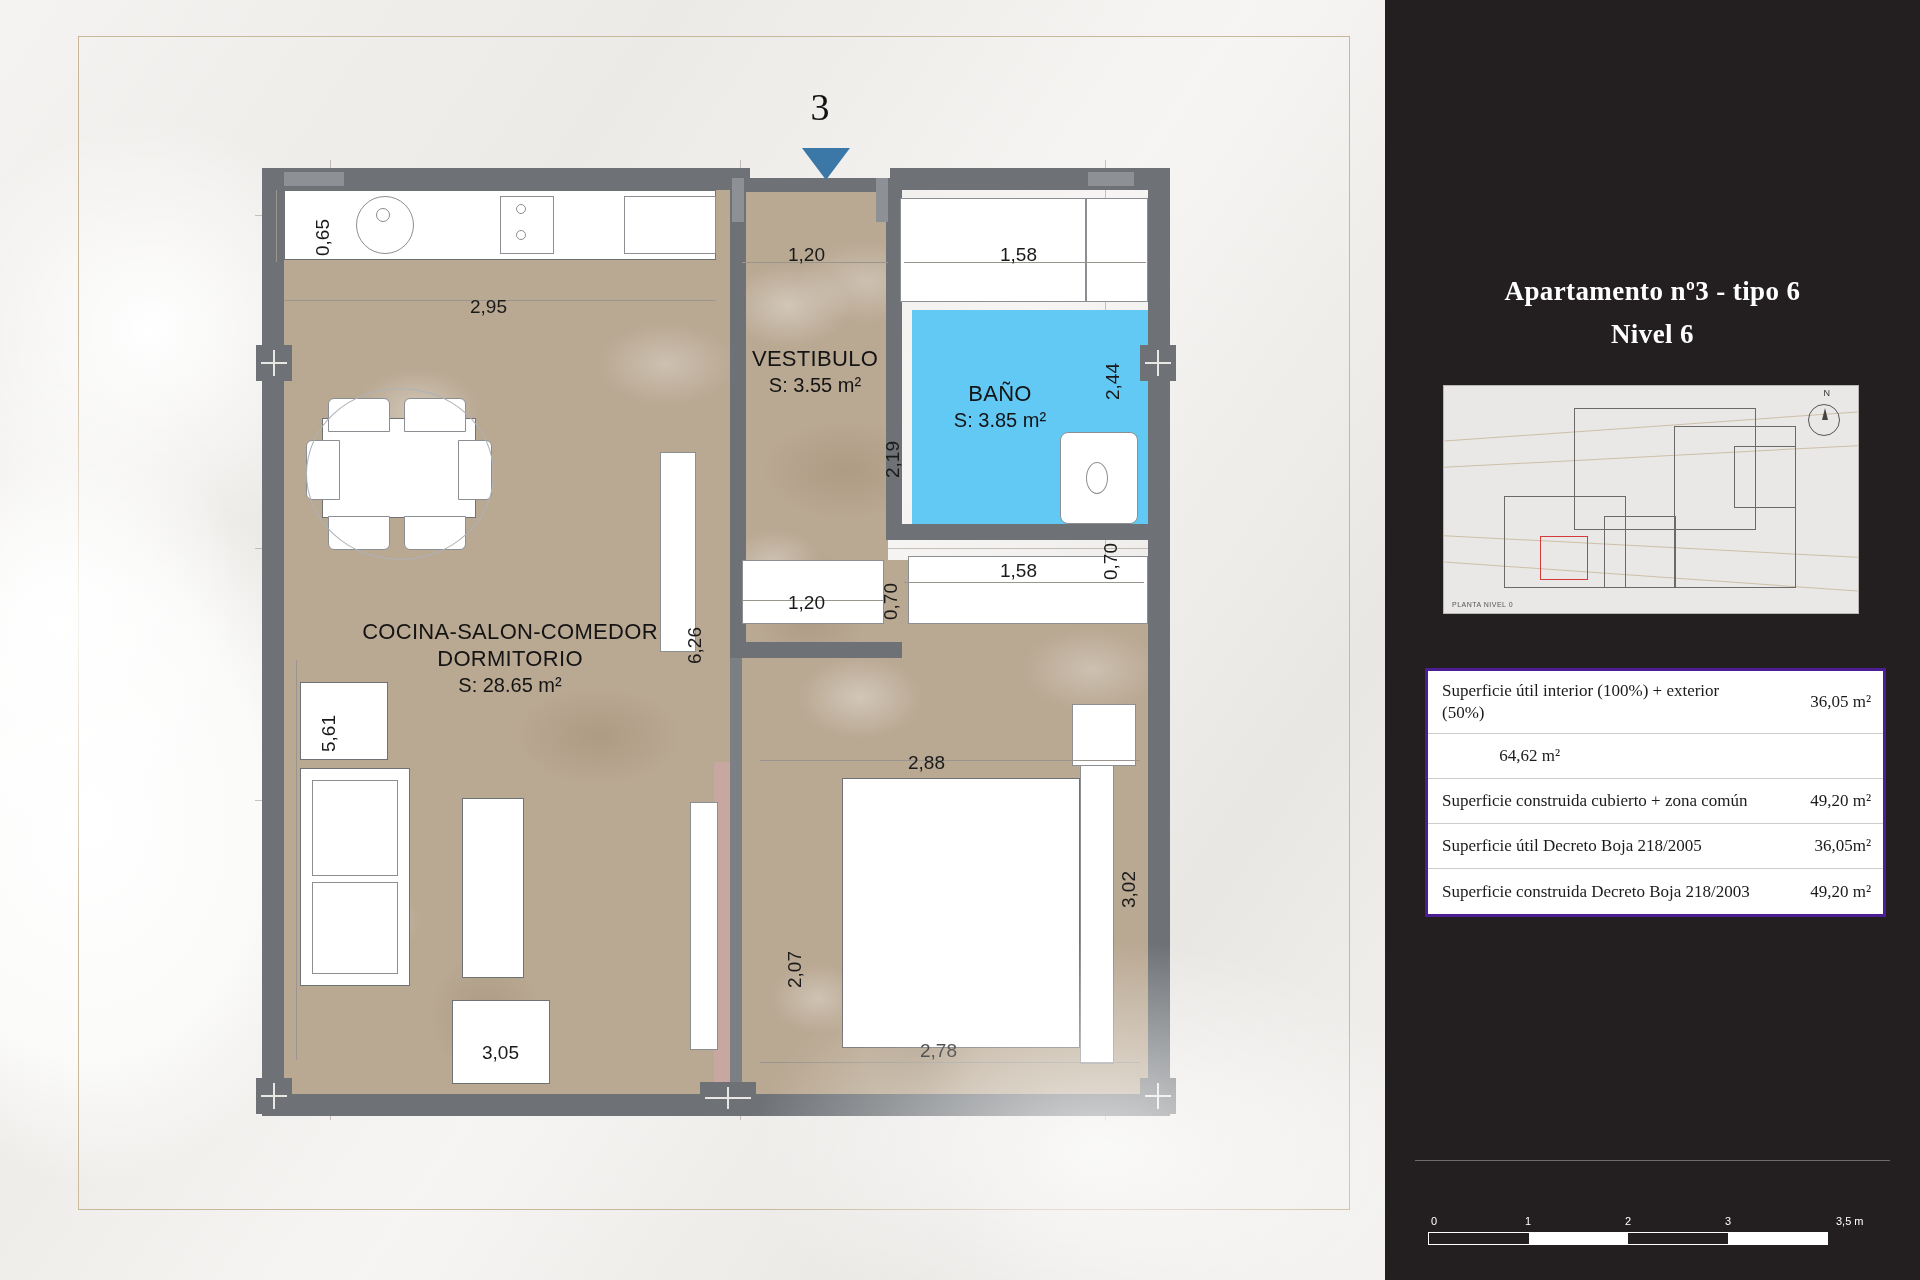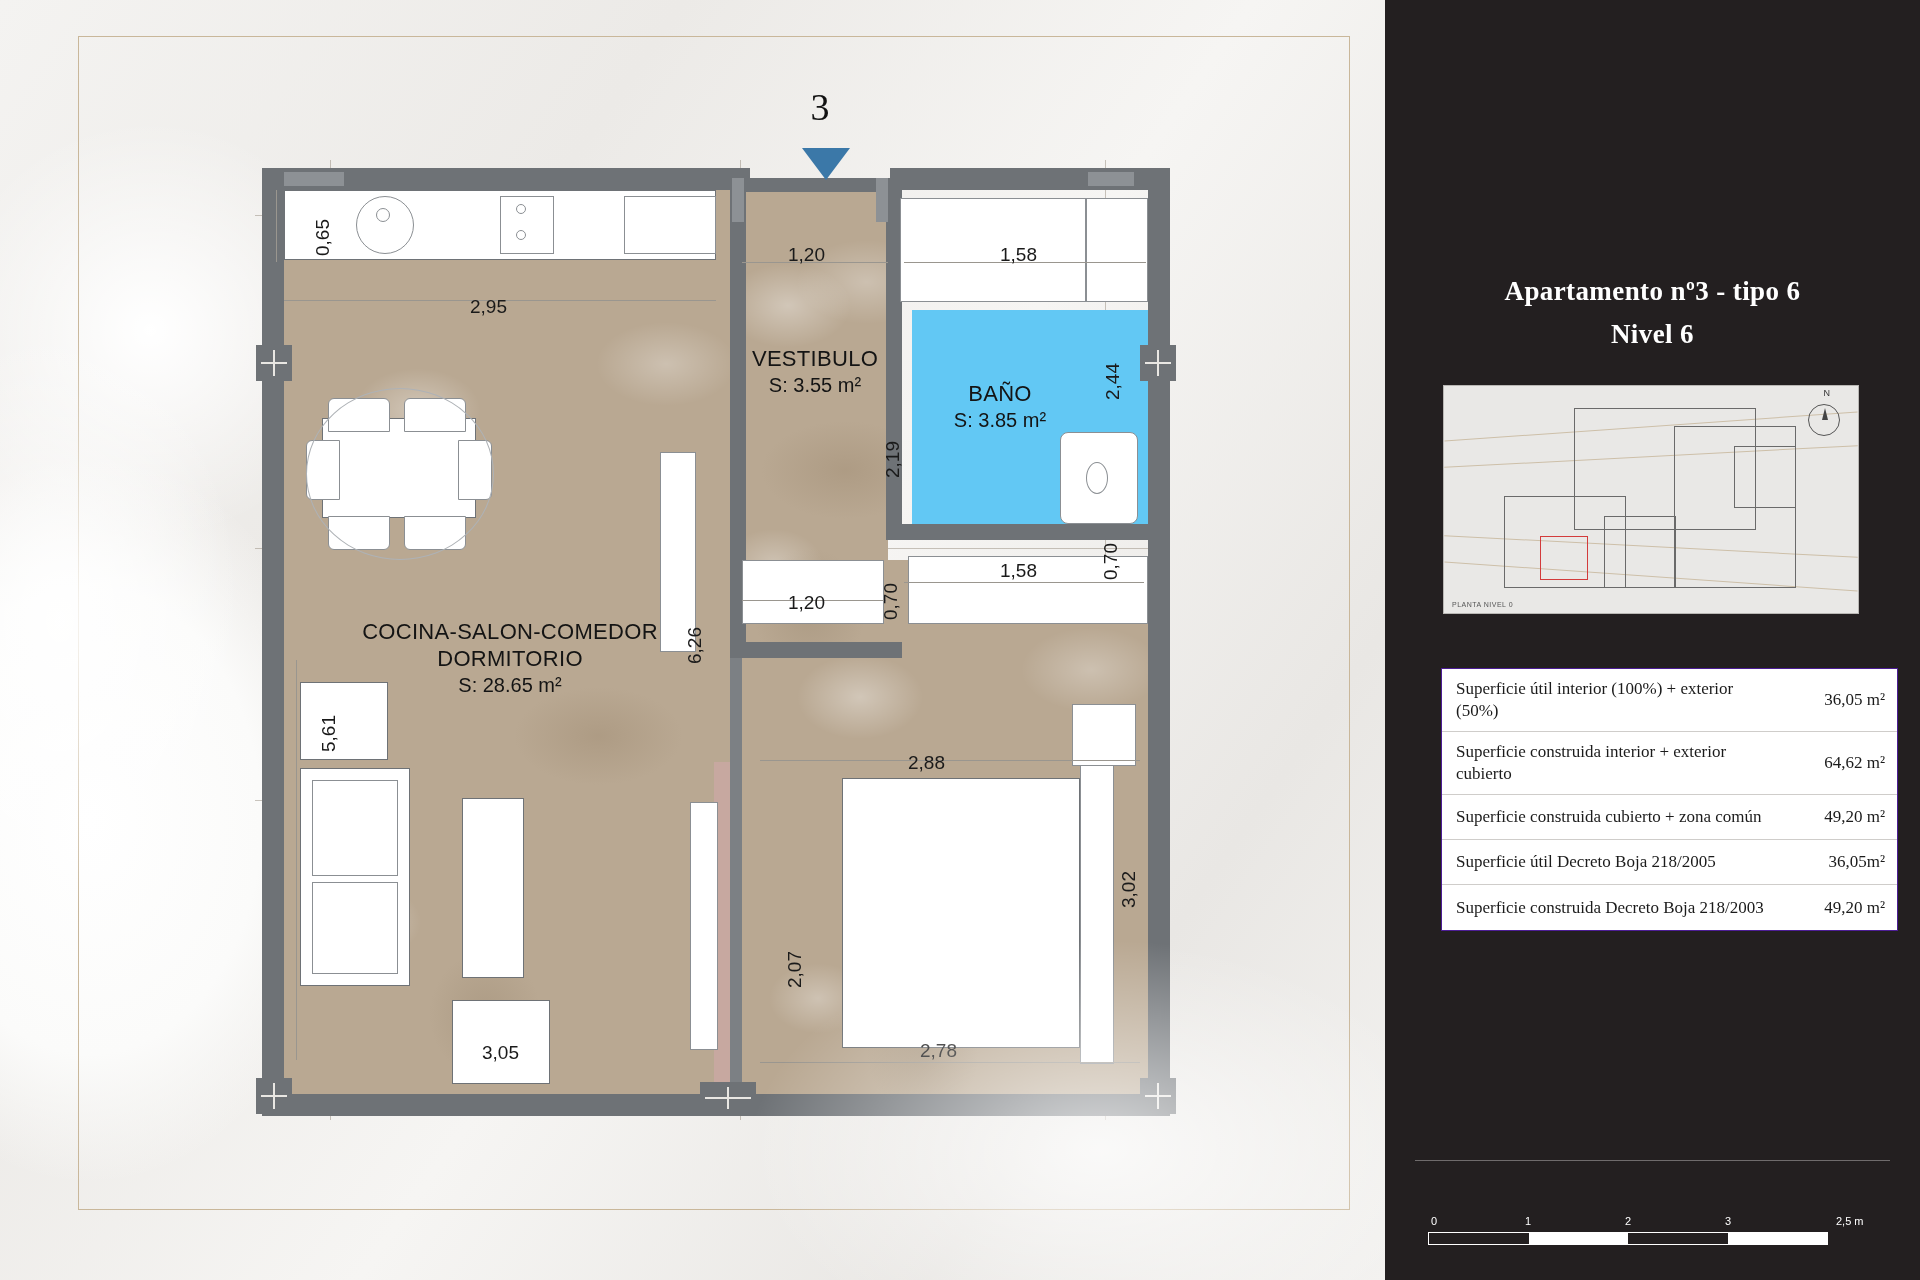--- a/index.html
+++ b/index.html
@@ -56,21 +56,21 @@
     content:"";position:absolute;left:13px;top:3px;width:0;height:0;
     border-left:3px solid transparent;border-right:3px solid transparent;border-bottom:12px solid #444;
   }
   #keymap .northN{position:absolute;right:28px;top:2px;font-size:9px;color:#333;}
   #keymap .blk{position:absolute;background:none;border:1px solid #6a6a6a;}
   #keymap .ln{position:absolute;background:#cdbfa8;height:1px;}
   #keymap .hl{position:absolute;border:1.6px solid #d33b3b;}
   
   #areas-table{
     position:absolute;left:1425px;top:668px;width:455px;
-    background:#ffffff;border:1px solid #4c1d95;margin-left:16px;
+    background:#ffffff;border:3px solid #4c1d95;
   }
   #areas-table .row{
     display:flex;align-items:center;border-bottom:1px solid #cfcdca;padding:9px 12px 9px 14px;
     min-height:45px;box-sizing:border-box;
   }
   #areas-table .row:last-child{border-bottom:none;}
   #areas-table .lbl{
     flex:1;font-size:17px;line-height:22px;color:#1b1b1b;
     font-family:"Liberation Serif", serif;
   }
@@ -288,21 +288,20 @@
   <div class="northN">N</div>
   <div class="kmlabel">PLANTA NIVEL 0</div>
 </div>
 
 <div id="areas-table">
   <div class="row">
     <div class="lbl">Superficie útil interior (100%) + exterior (50%)</div>
     <div class="val">36,05 m²</div>
   </div>
   <div class="row">
-    <div class="lbl">Superficie construida interior + exterior cubierto</div>
     <div class="val">64,62 m²</div>
   </div>
   <div class="row">
     <div class="lbl">Superficie construida cubierto + zona común</div>
     <div class="val">49,20 m²</div>
   </div>
   <div class="row">
     <div class="lbl">Superficie útil Decreto Boja 218/2005</div>
     <div class="val">36,05m²</div>
   </div>
@@ -318,14 +317,14 @@
   <div class="bar">
     <span class="b0"></span>
     <span class="b1"></span>
     <span class="b0"></span>
     <span class="b1"></span>
   </div>
   <div class="tick" style="left:6px;">0</div>
   <div class="tick" style="left:100px;">1</div>
   <div class="tick" style="left:200px;">2</div>
   <div class="tick" style="left:300px;">3</div>
-  <div class="endlbl">2,5 m</div>
+  <div class="endlbl">3,5 m</div>
 </div>
 
 </body></html>

